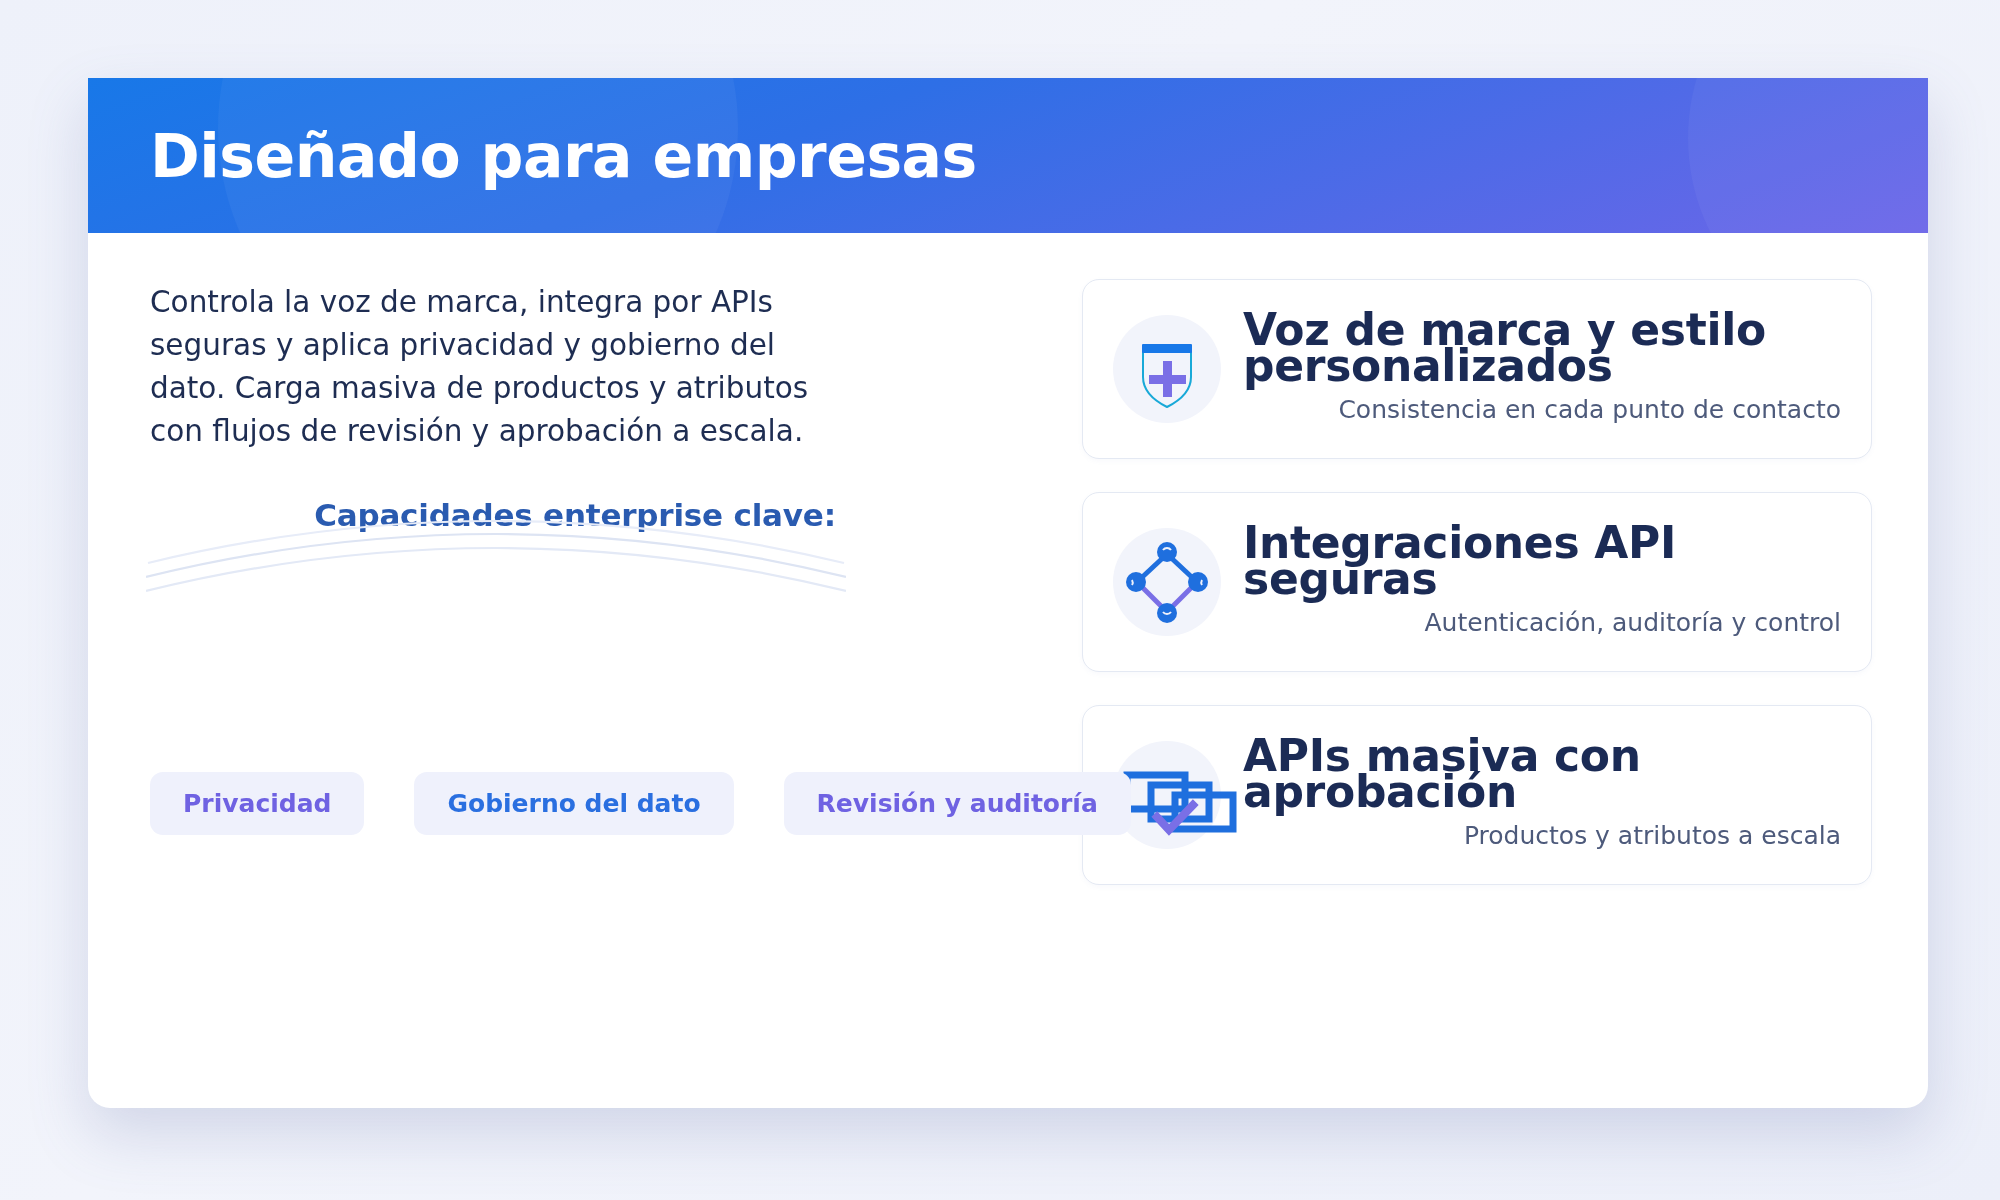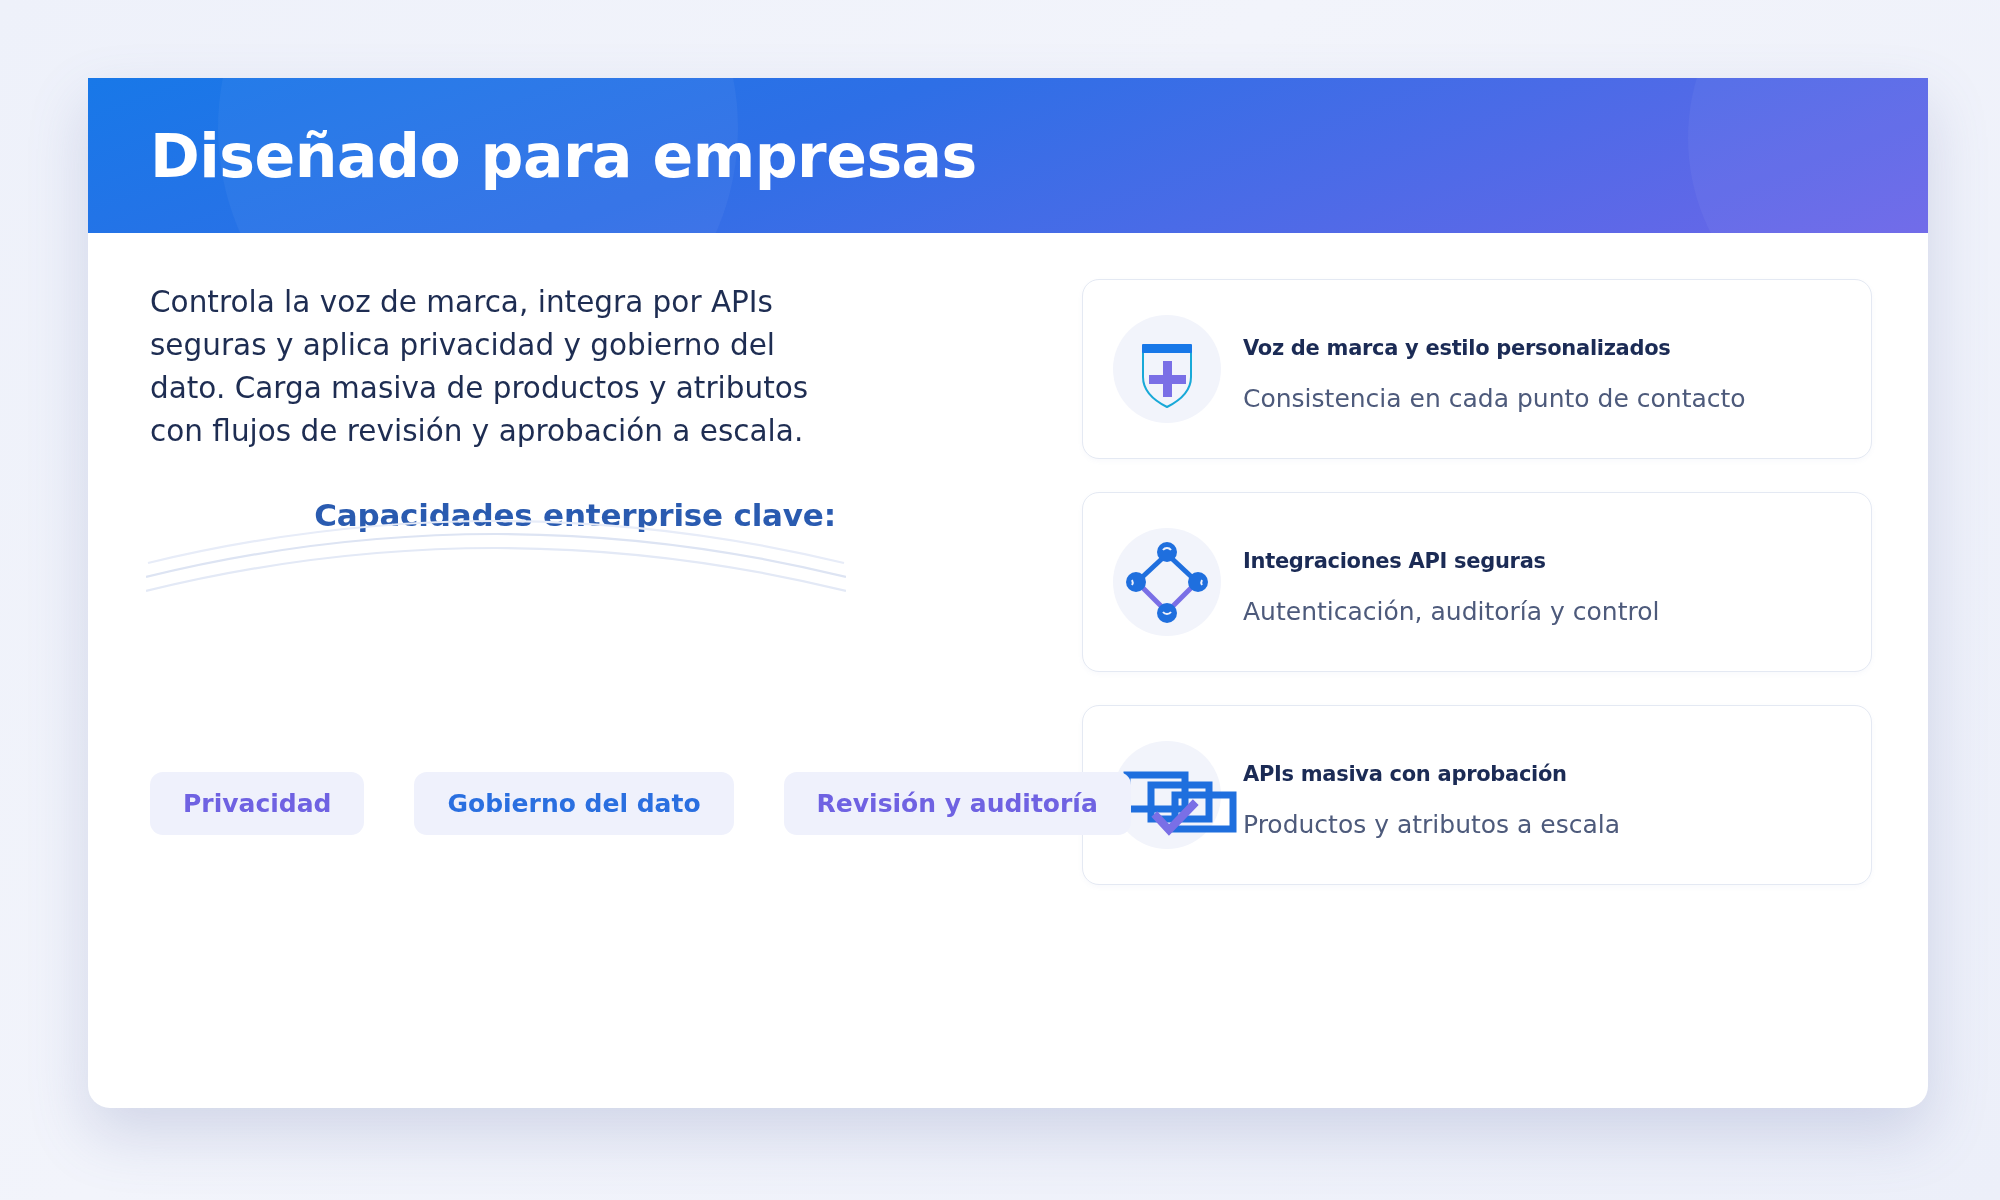--- a/index.html
+++ b/index.html
@@ -138,31 +138,32 @@
     position: absolute;
     inset: 0;
     width: 108px;
     height: 108px;
     overflow: visible;
   }
   .feature-text {
     min-width: 0;
   }
   .feature-title {
-    font-size: 21px;
-    font-weight: bold;
-    line-height: 50px;
+    font-size: 44px;
+    font-weight: bold;
+    line-height: 36px;
     color: #1b2b55;
     letter-spacing: -0.3px;
   }
   .feature-sub {
     margin-top: 10px;
     font-size: 25px;
     line-height: 32px;
     color: #4d5a7b;
+    text-align: right;
   }
 
   
   .chip-row {
     position: absolute;
     left: 62px;
     bottom: 42px;
     display: flex;
     gap: 50px;
   }

